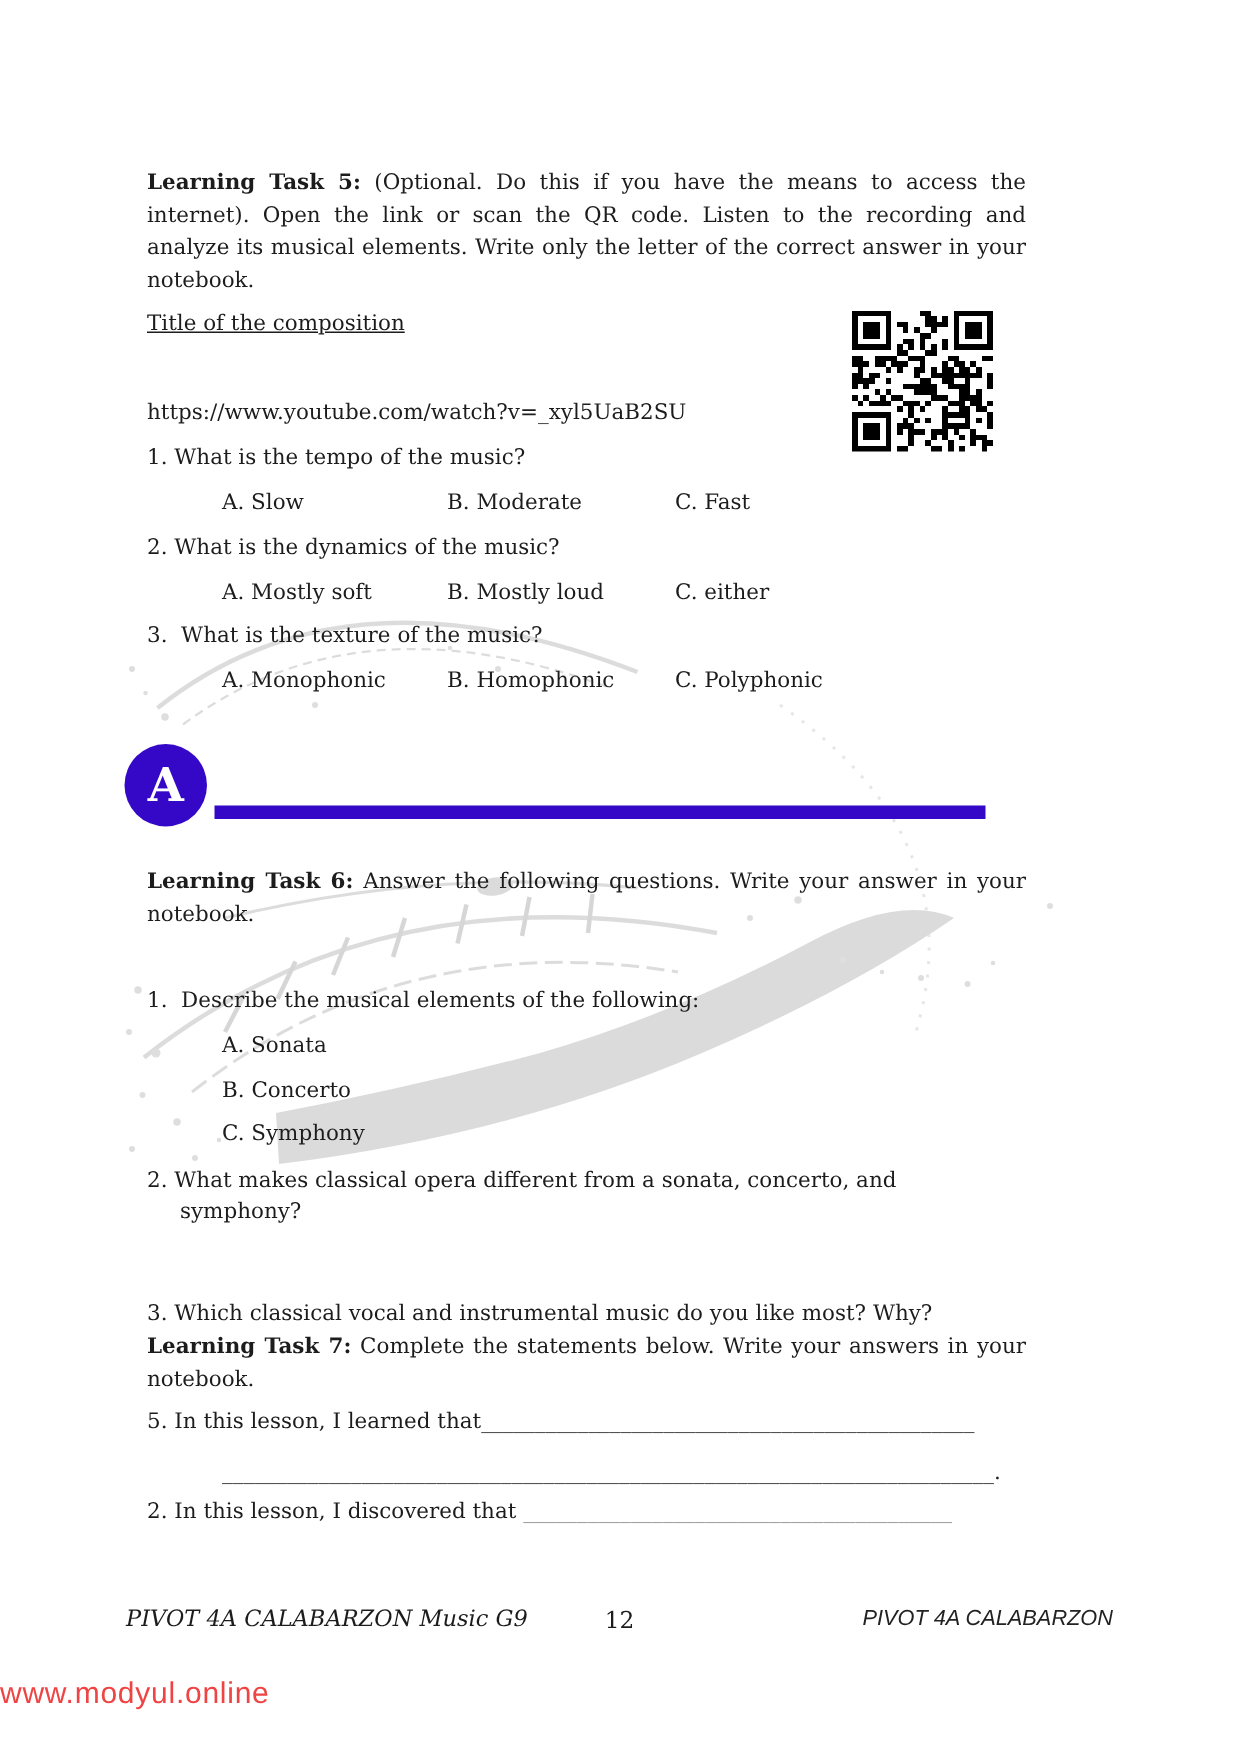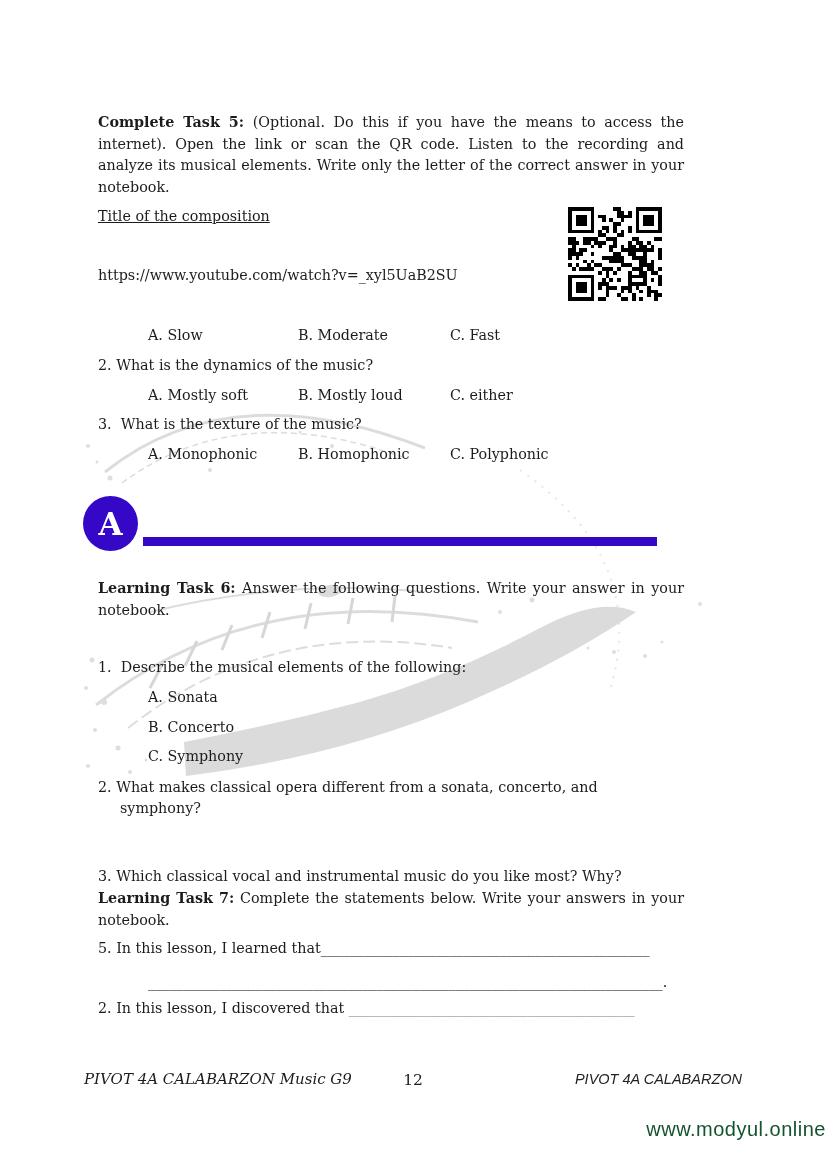--- a/index.html
+++ b/index.html
@@ -32,22 +32,22 @@
   .qr{position:absolute;left:568px;top:207px;width:94px;height:94px;background:#fff;}
   .blank{letter-spacing:0;}
   .blank-light{color:#8a8a8a;}
   .footer-left{position:absolute;left:84px;top:1070px;font-size:15px;font-style:italic;margin:0;}
   .footer-page{position:absolute;left:0;right:0;top:1071px;text-align:center;font-size:15.5px;margin:0;}
   .footer-right{
     position:absolute;right:84px;top:1071px;font-size:14.5px;font-style:italic;margin:0;
     font-family:"Liberation Sans",sans-serif;color:#222;text-align:right;
   }
   .site-mark{
-    position:absolute;left:0;right:0;top:1118px;text-align:right;margin:0;
-    font-family:"Liberation Sans",sans-serif;font-size:20px;color:#14532d;letter-spacing:.5px;
+    position:absolute;left:0;right:0;top:1118px;text-align:left;margin:0;
+    font-family:"Liberation Sans",sans-serif;font-size:20px;color:#ef4444;letter-spacing:.5px;
   }
 </style>
 </head>
 <body>
 
 <div class="page">
 
   <svg class="wm" width="826" height="1169" viewBox="0 0 826 1169">
     <g stroke="#d7d7d7" fill="none">
       <path d="M105 472 Q 230 372 425 448" stroke-width="3"></path>
@@ -90,21 +90,21 @@
         <circle cx="614" cy="652" r="2"></circle>
         <circle cx="645" cy="656" r="2"></circle>
       <circle cx="662" cy="642" r="1.5"></circle>
         <circle cx="700" cy="604" r="2"></circle>
     </g>
   </svg>
 
   <div class="content">
 
     <p class="para" style="top:112px">
-      <b>Complete Task 5:</b>
+      <b>Learning Task 5:</b>
       <span>(Optional. Do this if you have the means to access the internet). Open the link or scan the QR code. Listen to the recording and analyze its musical elements. Write only the letter of the correct answer in your notebook.</span>
     </p>
 
     <p class="line underlined" style="top:208px">Title of the composition</p>
 
 
     <p class="line" style="top:267px">https://www.youtube.com/watch?v=_xyl5UaB2SU</p>
 
     <svg class="qr" viewBox="0 0 25 25" shape-rendering="crispEdges">
         <g fill="#000">
@@ -404,20 +404,21 @@
           <rect x="8" y="24" width="1" height="1"></rect>
           <rect x="9" y="24" width="1" height="1"></rect>
           <rect x="14" y="24" width="1" height="1"></rect>
           <rect x="15" y="24" width="1" height="1"></rect>
           <rect x="17" y="24" width="1" height="1"></rect>
           <rect x="19" y="24" width="1" height="1"></rect>
           <rect x="23" y="24" width="1" height="1"></rect>
         </g>
       </svg>
 
+    <p class="line" style="top:297px">1. What is the tempo of the music?</p>
     <div class="choices" style="top:327px">
       <span class="choice-a">A. Slow</span>
       <span class="choice-b">B. Moderate</span>
       <span>C. Fast</span>
     </div>
 
     <p class="line" style="top:357px">2. What is the dynamics of the music?</p>
     <div class="choices" style="top:387px">
       <span class="choice-a">A. Mostly soft</span>
       <span class="choice-b">B. Mostly loud</span>

